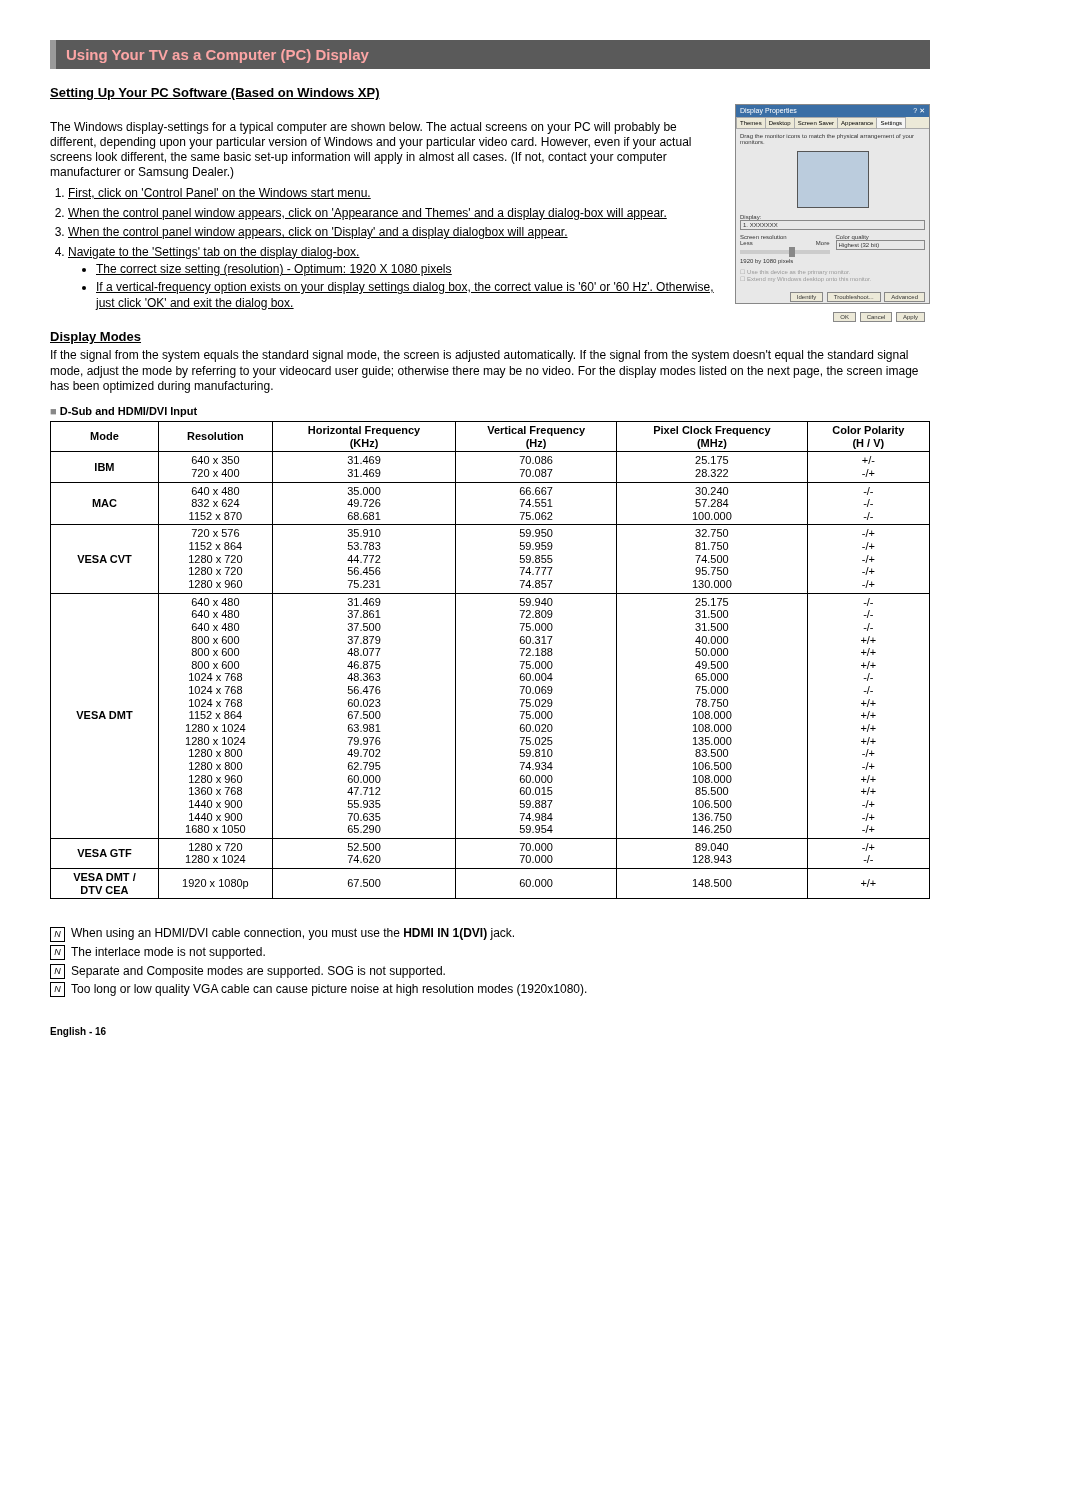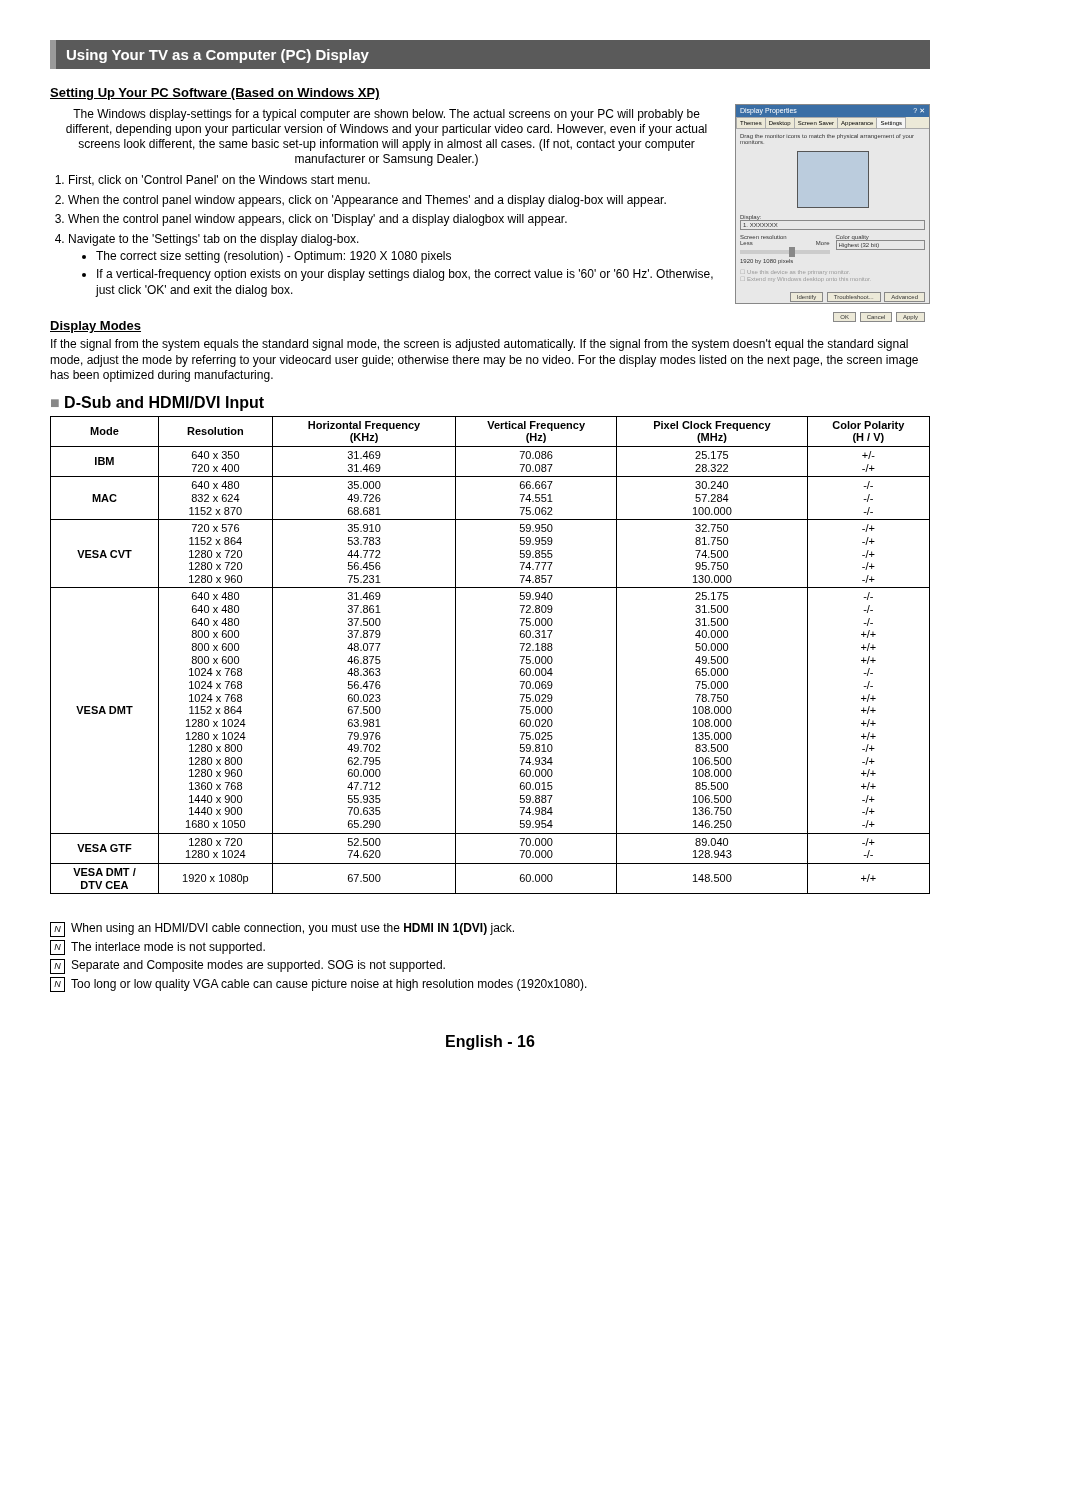--- a/index.html
+++ b/index.html
@@ -7,42 +7,42 @@
     font-size: 12px;
     color: #000;
     background: #fff;
     margin: 0;
     padding: 40px 50px;
     width: 980px;
     box-sizing: border-box;
   }
   .section-header {
     background: #5a5a5a;
-    color: #ffffff;
+    color: #fca5a5;
     font-weight: bold;
     font-size: 15px;
     padding: 6px 10px;
     border-left: 6px solid #9a9a9a;
     margin-bottom: 16px;
   }
   h3.subheading {
     font-size: 13px;
     font-weight: bold;
     text-decoration: underline;
     margin: 14px 0 4px 0;
   }
   .intro-block {
     display: flex;
     gap: 12px;
     align-items: flex-start;
   }
   .intro-text { flex: 1; }
-  .intro-text p { margin: 3px 0 6px 0; line-height: 1.25; text-align: center; }
+  .intro-text p { margin: 16px 0 6px 0; line-height: 1.25; }
   ol.steps { margin: 4px 0 0 18px; padding: 0; }
-  ol.steps li { margin-bottom: 4px; line-height: 1.3; }
+  ol.steps li { margin-bottom: 4px; line-height: 1.3; text-decoration: underline; }
   ul.sub { list-style: disc; margin: 2px 0 0 28px; padding:0; }
   ul.sub li { margin-bottom: 2px; }
   .dialog-thumb {
     width: 195px; height: 200px;
     border: 1px solid #888;
     background: #e8e8e8;
     font-size: 7px;
     position: relative;
     box-sizing: border-box;
     flex-shrink:0;
@@ -54,21 +54,21 @@
   .dialog-body{ padding:4px; font-size:6px; color:#333;}
   .monitor-draw{ width:70px;height:55px;border:1px solid #555;margin:6px auto;background:#bcd;}
   .drow{display:flex;gap:6px;margin-top:4px;}
   .drow .col{flex:1;}
   .slider{height:4px;background:#ccc;margin:4px 0;position:relative;}
   .slider::after{content:"";width:6px;height:10px;background:#888;position:absolute;left:55%;top:-3px;}
   .small-select{border:1px solid #888;padding:1px 2px;display:block;}
   .dlg-btns{text-align:right;margin-top:10px;}
   .dlg-btns span{display:inline-block;border:1px solid #888;padding:1px 6px;margin-left:2px;background:#ece9d8;}
   .body-text p { margin:0 0 4px 0; line-height:1.3; }
-  .table-caption{ font-weight:bold; font-size:16px; margin:10px 0 4px 0;}
+  .table-caption{ font-weight:bold; font-size:11px; margin:10px 0 4px 0;}
   .table-caption::before{content:"■ "; color:#888;}
   table.modes {
     border-collapse: collapse;
     width: 100%;
     font-size: 11px;
   }
   table.modes th, table.modes td {
     border: 1px solid #000;
     padding: 2px 4px;
     text-align: center;
@@ -79,21 +79,21 @@
   table.modes td.mode-name { font-weight: bold; text-align: center; }
   .multiline { white-space: pre-line; }
   .notes { margin-top: 27px; }
   .notes .note-line { margin: 3px 0; line-height:1.3; }
   .note-icon{
     display:inline-block;width:13px;height:13px;border:1px solid #000;
     font-size:9px;text-align:center;line-height:13px;vertical-align:middle;
     margin-right:6px;font-style:italic;
   }
   .footer{
-    text-align:center;font-weight:bold;margin-top:40px;font-size:16px;
+    text-align:left;font-weight:bold;margin-top:28px;font-size:10px;
   }
   .bold{font-weight:bold;}
 </style>
 </head>
 <body>
 
 <div class="section-header">Using Your TV as a Computer (PC) Display</div>
 
 <h3 class="subheading">Setting Up Your PC Software (Based on Windows XP)</h3>
 

